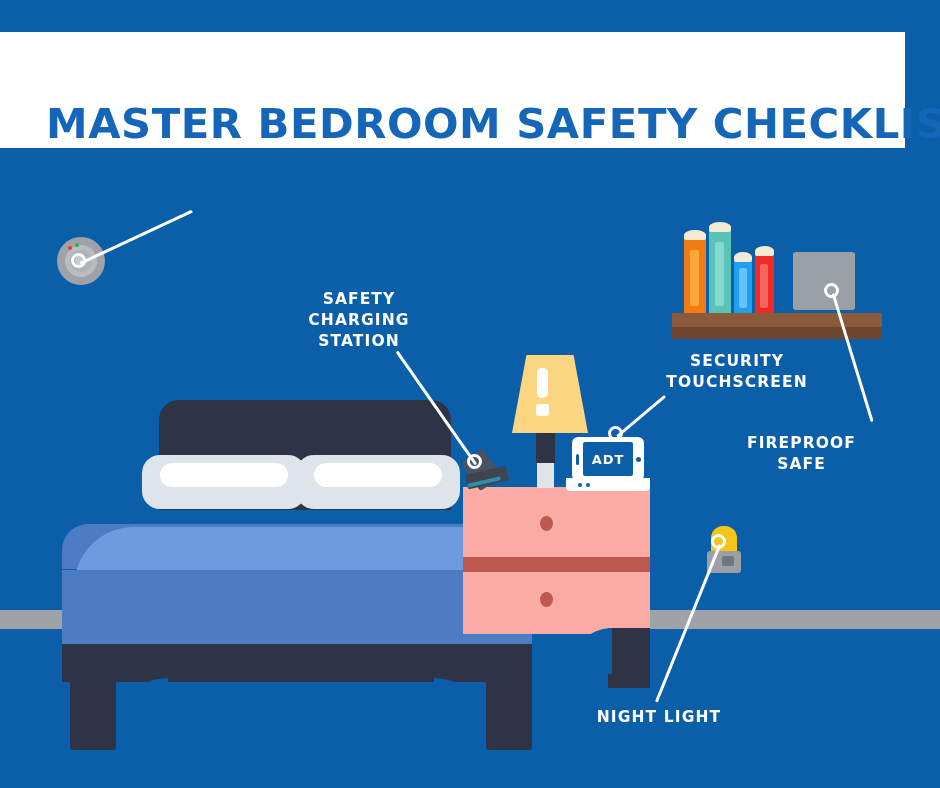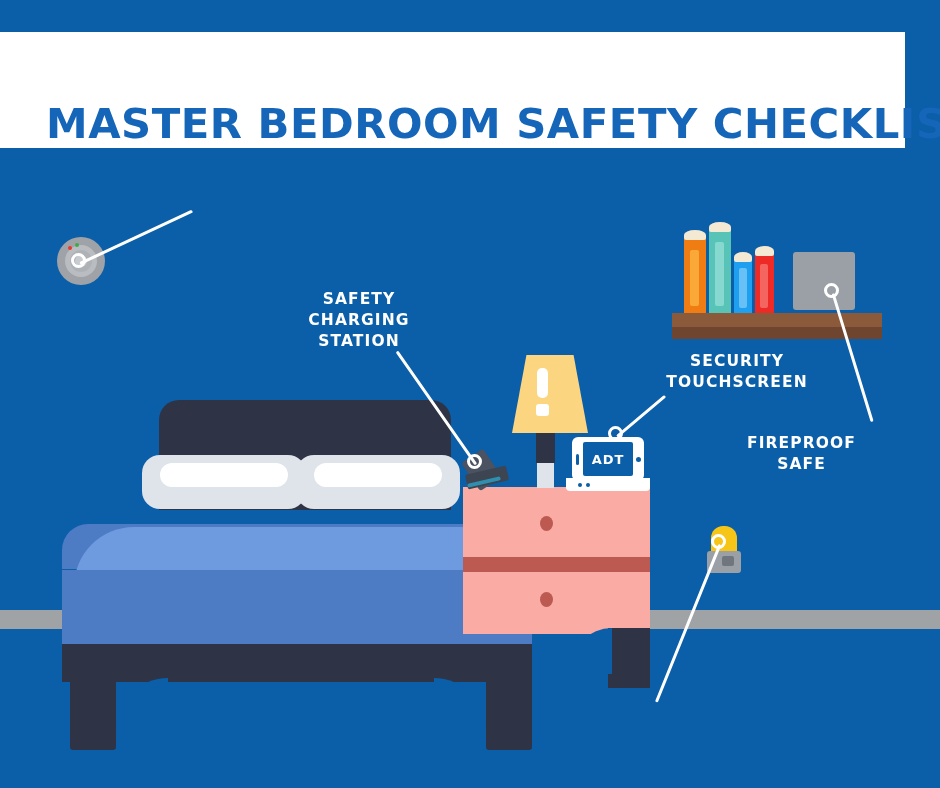--- a/index.html
+++ b/index.html
@@ -258,14 +258,15 @@
   <div class="label" style="left:296px;top:289px;width:126px;">SAFETY
 CHARGING
 STATION</div>
 
   <div class="label" style="left:648px;top:351px;width:178px;">SECURITY
 TOUCHSCREEN</div>
 
   <div class="label" style="left:735px;top:433px;width:133px;">FIREPROOF
 SAFE</div>
 
+  <div class="label" style="left:588px;top:707px;width:142px;">NIGHT LIGHT</div>
 
 </div>
 
 </body></html>

